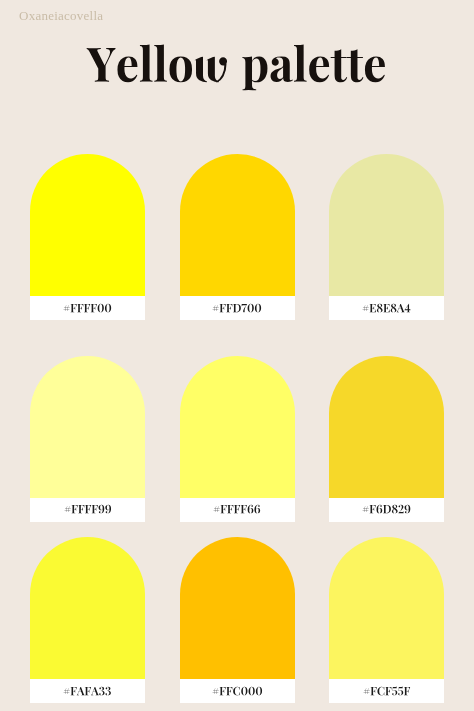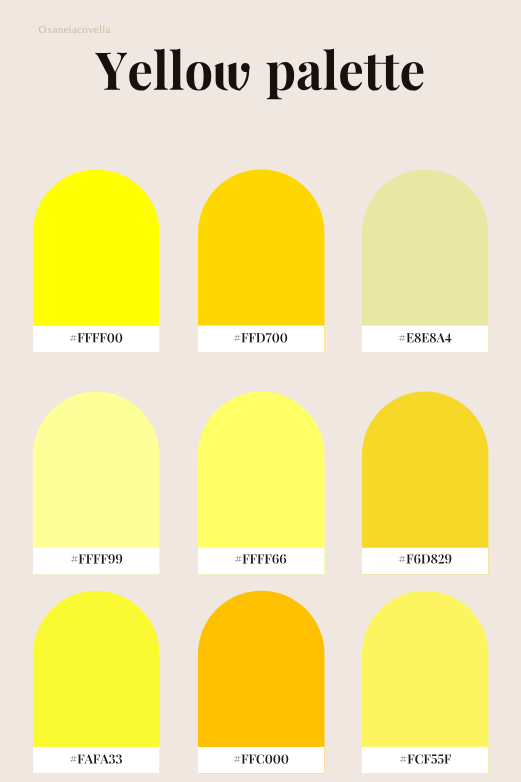--- a/index.html
+++ b/index.html
@@ -1,17 +1,17 @@
 <!DOCTYPE html>
 <html><head>
 <meta charset="utf-8">
 <style>
   html,body{margin:0;padding:0;}
   body{width:474px;height:711px;background:#f0e8e0;font-family:"Liberation Serif",serif;overflow:hidden;position:relative;}
-  .watermark{position:absolute;left:19px;top:22px;font-size:10px;color:#c9bca7;letter-spacing:.25px;line-height:11px;margin-left:16px;}
+  .watermark{position:absolute;left:19px;top:10px;font-size:13px;color:#c9bca7;letter-spacing:.25px;line-height:11px;}
   .title-wrap{position:absolute;left:87px;top:47.6px;}
   .grid{position:absolute;left:30px;top:154px;width:414px;}
   .row{display:flex;justify-content:space-between;}
   .row1{margin-bottom:35.5px;}
   .row2{margin-bottom:15.5px;}
   .card{width:115px;height:166px;border-radius:57.5px 57.5px 0 0;overflow:hidden;display:flex;flex-direction:column;justify-content:flex-end;}
   .label{height:24px;background:#fff;display:flex;align-items:center;justify-content:center;}
   .hex{font-size:11px;color:#1a1a1a;}
   svg.glyphs{overflow:visible;}
 </style>

